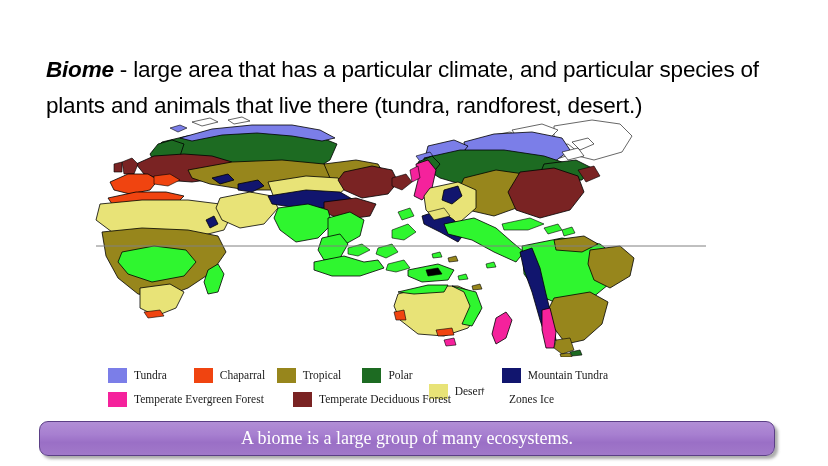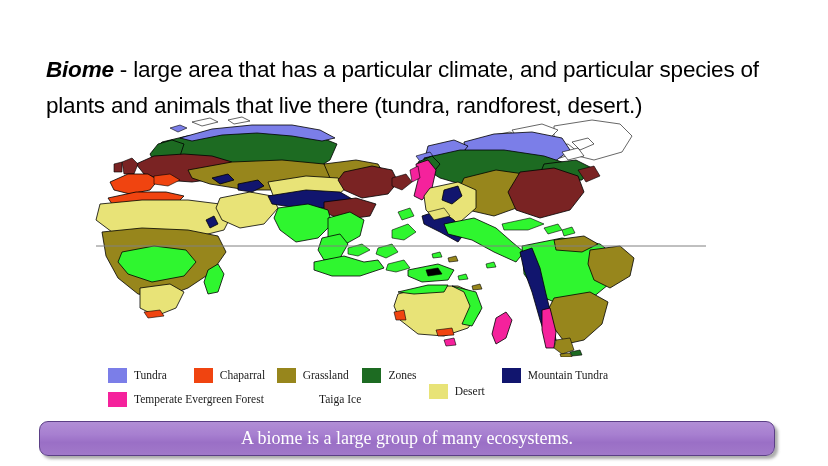--- a/index.html
+++ b/index.html
@@ -300,44 +300,48 @@
     <div class="legend-entry" style="width:88px;">
       <span class="legend-swatch" style="background:#7b7ee8;"></span>
       <span class="legend-label">Tundra</span>
     </div>
     <div class="legend-entry" style="width:85px;">
       <span class="legend-swatch" style="background:#f04410;"></span>
       <span class="legend-label">Chaparral</span>
     </div>
     <div class="legend-entry" style="width:88px;">
       <span class="legend-swatch" style="background:#97861c;"></span>
-      <span class="legend-label">Grassland</span>
+      <span class="legend-label">Tropical</span>
     </div>
     <div class="legend-entry" style="width:68px;">
       <span class="legend-swatch" style="background:#1d6b22;"></span>
-      <span class="legend-label">Zones</span>
+      <span class="legend-label">Polar</span>
     </div>
     <div class="legend-entry" style="width:75px;margin-top:28px;">
       <span class="legend-swatch" style="background:#e8e377;"></span>
       <span class="legend-label">Desert</span>
     </div>
     <div class="legend-entry">
       <span class="legend-swatch" style="background:#11156e;"></span>
       <span class="legend-label">Mountain Tundra</span>
     </div>
   </div>
 
   <div class="legend-row">
     <div class="legend-entry" style="width:185px;">
       <span class="legend-swatch" style="background:#f5229c;"></span>
       <span class="legend-label">Temperate Evergreen Forest</span>
     </div>
+    <div class="legend-entry" style="width:190px;">
+      <span class="legend-swatch" style="background:#7a2323;"></span>
+      <span class="legend-label">Temperate Deciduous Forest</span>
+    </div>
     <div class="legend-entry">
       <span class="legend-swatch" style="background:#ffffff;"></span>
-      <span class="legend-label">Taiga Ice</span>
+      <span class="legend-label">Zones Ice</span>
     </div>
   </div>
 
 </div>
 
 <div id="summary-banner">
   <span id="summary-banner-text">A biome is a large group of many ecosystems.</span>
 </div>
 
 </body></html>

